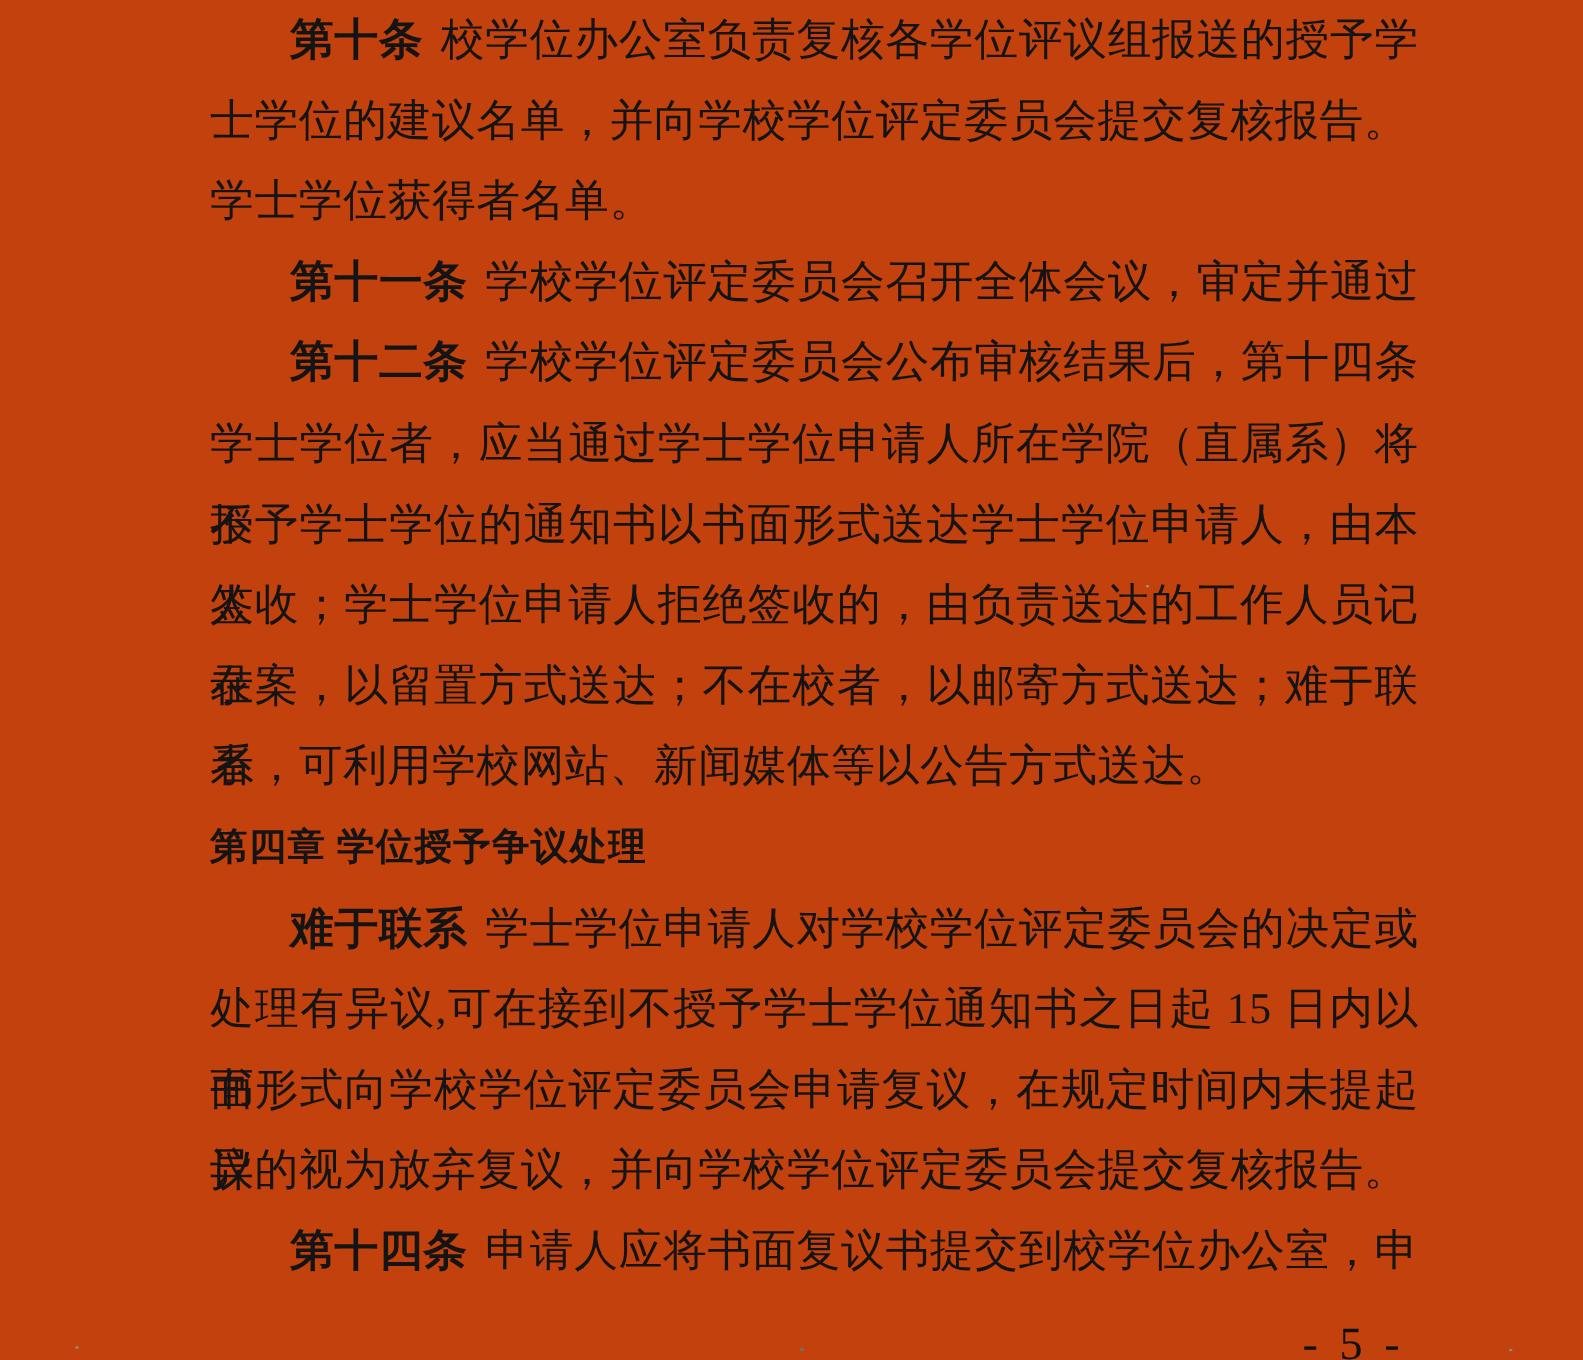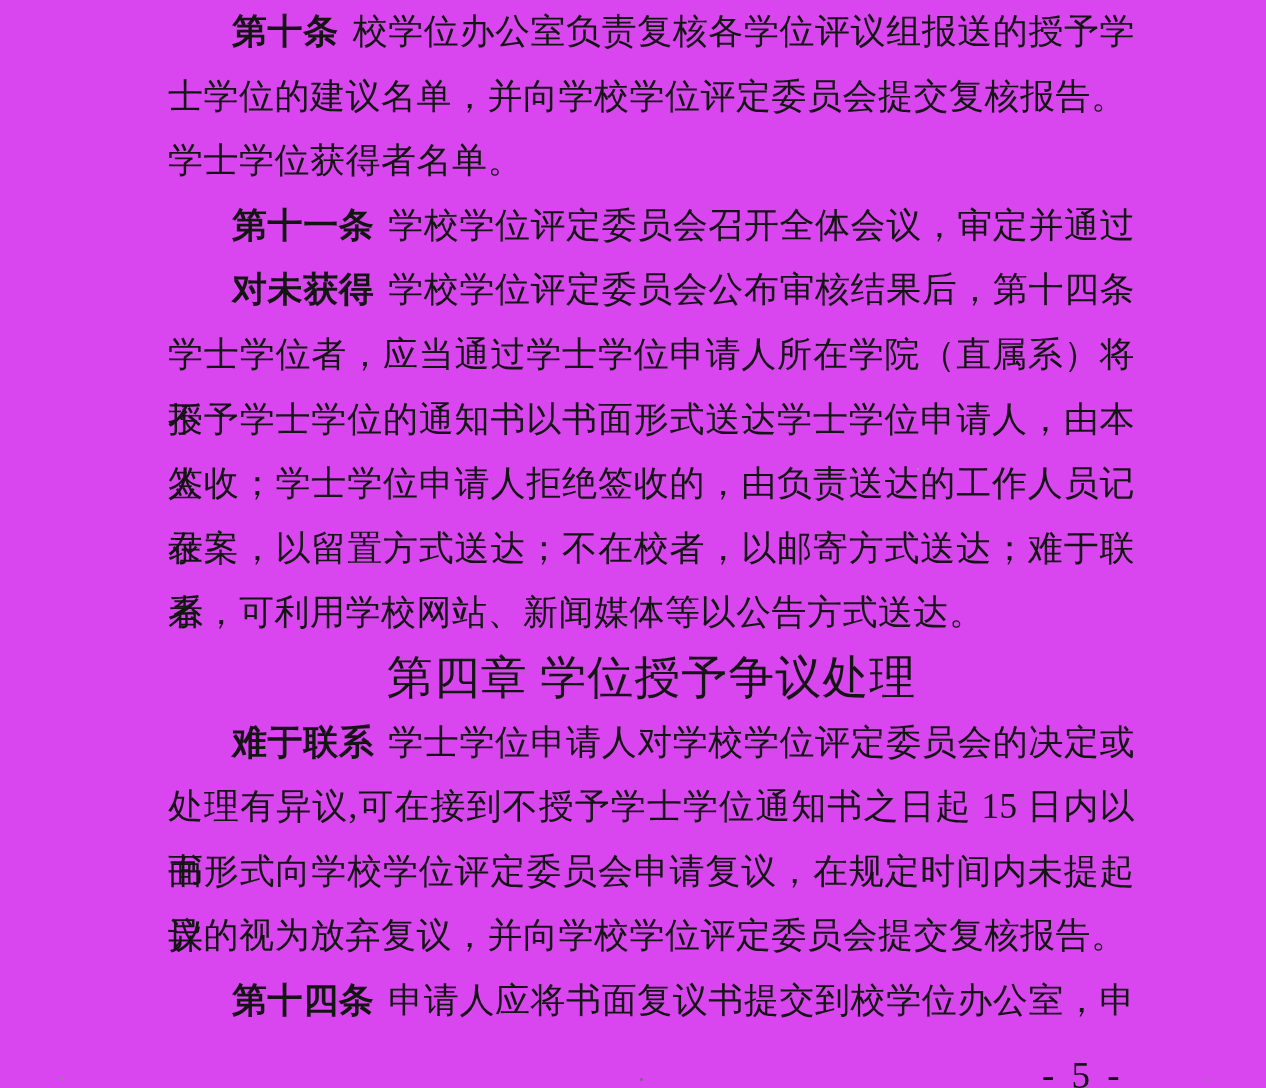--- a/index.html
+++ b/index.html
@@ -4,21 +4,21 @@
 <style>
   html, body { margin: 0; padding: 0; }
   body {
     width: 1266px; height: 1088px;
     background: #ffffff;
     font-family: "Liberation Serif", "DejaVu Serif", serif;
   }
   .page {
     position: relative;
     width: 1266px; height: 1088px;
-    background: #d946ef;
+    background: #c2410c;
     color: #141414;
     overflow: hidden;
   }
   .textblock {
     position: absolute;
     left: 168px; top: 0;
     width: 967px;
   }
   .line {
     height: 64.6px;
@@ -27,23 +27,22 @@
     text-align: justify;
     letter-spacing: 0.5px;
     white-space: nowrap;
   }
   .line.full { text-align-last: justify; white-space: normal; }
   .line.start { text-indent: 64px; }
   .term { font-weight: bold; margin-right: 14px; }
   .heading-line {
     height: 64.6px;
     line-height: 64.6px;
-    font-size: 46px;
-    font-weight: normal;
-    text-align: center;
+    font-size: 30px;
+    font-weight: bold;
     letter-spacing: 1px;
   }
   .pagenum {
     position: absolute;
     left: 1042px; top: 1054px;
     font-size: 37px;
     letter-spacing: 4px;
     color: #111;
   }
   .speck {
@@ -63,21 +62,21 @@
   <div class="textblock">
 
     <div class="line start full"><span class="term">第十条</span><span>校学位办公室负责复核各学位评议组报送的授予学</span></div>
 
     <div class="line"><span>士学位的建议名单，并向学校学位评定委员会提交复核报告。</span></div>
 
     <div class="line"><span>学士学位获得者名单。</span></div>
 
     <div class="line start full"><span class="term">第十一条</span><span>学校学位评定委员会召开全体会议，审定并通过</span></div>
 
-    <div class="line start full"><span class="term">对未获得</span><span>学校学位评定委员会公布审核结果后，第十四条</span></div>
+    <div class="line start full"><span class="term">第十二条</span><span>学校学位评定委员会公布审核结果后，第十四条</span></div>
 
     <div class="line full"><span>学士学位者，应当通过学士学位申请人所在学院（直属系）将不</span></div>
 
     <div class="line full"><span>授予学士学位的通知书以书面形式送达学士学位申请人，由本人</span></div>
 
     <div class="line full"><span>签收；学士学位申请人拒绝签收的，由负责送达的工作人员记录</span></div>
 
     <div class="line full"><span>在案，以留置方式送达；不在校者，以邮寄方式送达；难于联系</span></div>
 
     <div class="line"><span>者，可利用学校网站、新闻媒体等以公告方式送达。</span></div>

